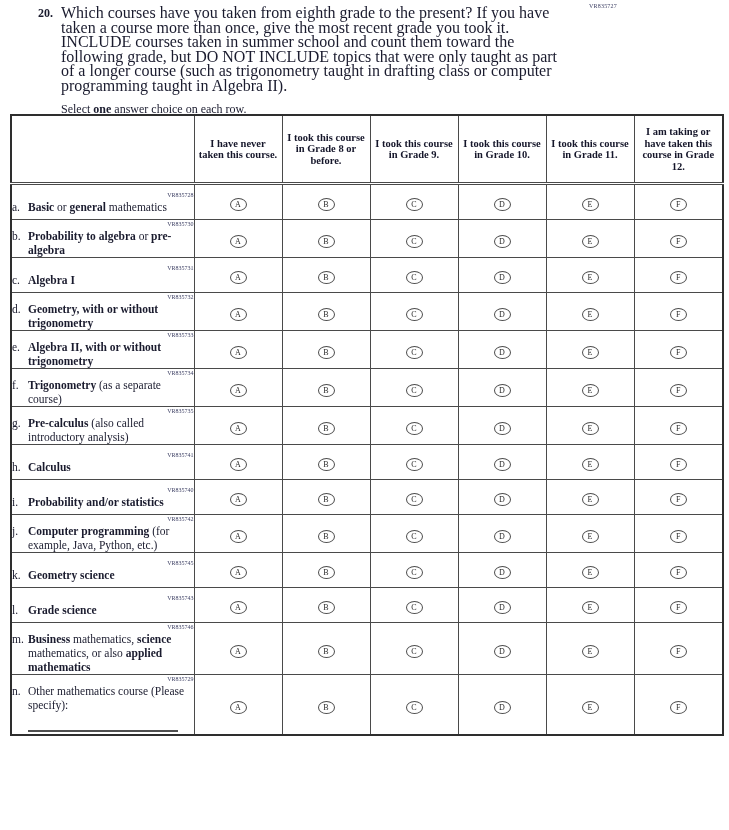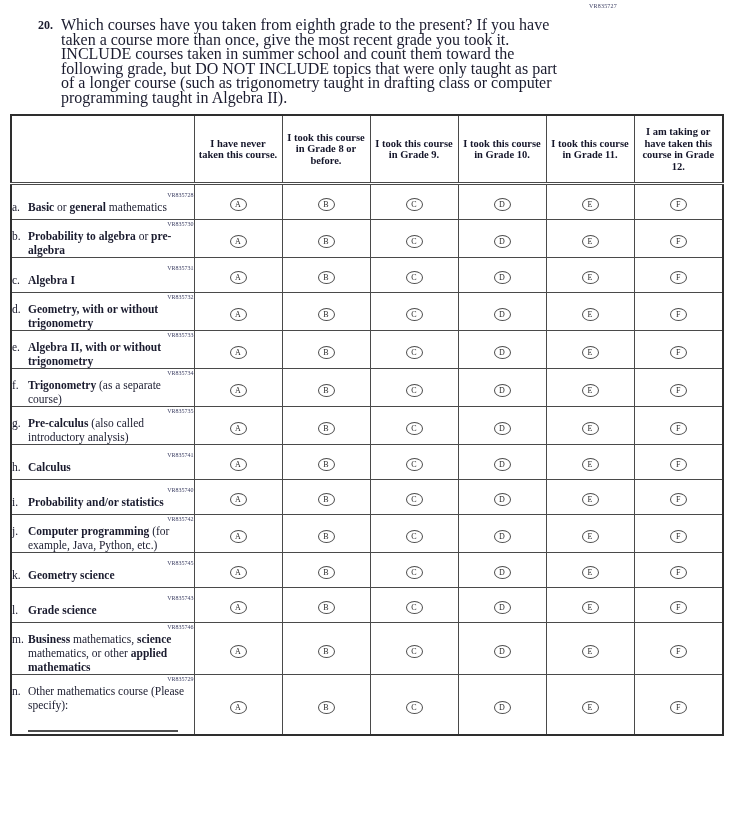--- a/index.html
+++ b/index.html
@@ -18,21 +18,21 @@
   .form-code {
     position: absolute;
     top: 3px;
     left: 589px;
     font-size: 6px;
     letter-spacing: 0.2px;
     color: #3c3f63;
   }
   .question {
     position: absolute;
-    top: 18px;
+    top: 6px;
     left: 38px;
     width: 528px;
     display: flex;
   }
   .qnum {
     font-weight: bold;
     font-size: 12px;
     width: 23px;
     flex: 0 0 23px;
     line-height: 14.5px;
@@ -124,20 +124,21 @@
 </style>
 </head>
 <body>
 
 <div class="form-code">VR835727</div>
 
 <div class="question">
   <span class="qnum">20.</span>
   <div class="qbody">
     <div class="qtext">Which courses have you taken from eighth grade to the present? If you have taken a course more than once, give the most recent grade you took it. INCLUDE courses taken in summer school and count them toward the following grade, but DO NOT INCLUDE topics that were only taught as part of a longer course (such as trigonometry taught in drafting class or computer programming taught in Algebra II).</div>
+    <div class="select-line"><span>Select </span><b>one</b><span> answer choice on each row.</span></div>
   </div>
 </div>
 
 <table class="courses">
   <colgroup>
     <col style="width:183px">
     <col style="width:88px">
       <col style="width:88px">
       <col style="width:88px">
     <col style="width:88px">
@@ -334,21 +335,21 @@
         <td class="opt"><span class="bubble">C</span></td>
         <td class="opt"><span class="bubble">D</span></td>
         <td class="opt"><span class="bubble">E</span></td>
         <td class="opt"><span class="bubble">F</span></td>
       </tr>
       <tr>
         <td class="label-cell">
           <div class="vr">VR835746</div>
           <div class="lab">
             <span class="ltr">m.</span>
-            <span class="txt"><b>Business</b><span> mathematics, </span><b>science</b><span> mathematics, or other </span><b>applied mathematics</b></span>
+            <span class="txt"><b>Business</b><span> mathematics, </span><b>science</b><span> mathematics, or also </span><b>applied mathematics</b></span>
           </div>
         </td>
         <td class="opt"><span class="bubble">A</span></td>
         <td class="opt"><span class="bubble">B</span></td>
         <td class="opt"><span class="bubble">C</span></td>
         <td class="opt"><span class="bubble">D</span></td>
         <td class="opt"><span class="bubble">E</span></td>
         <td class="opt"><span class="bubble">F</span></td>
       </tr>
       <tr>

